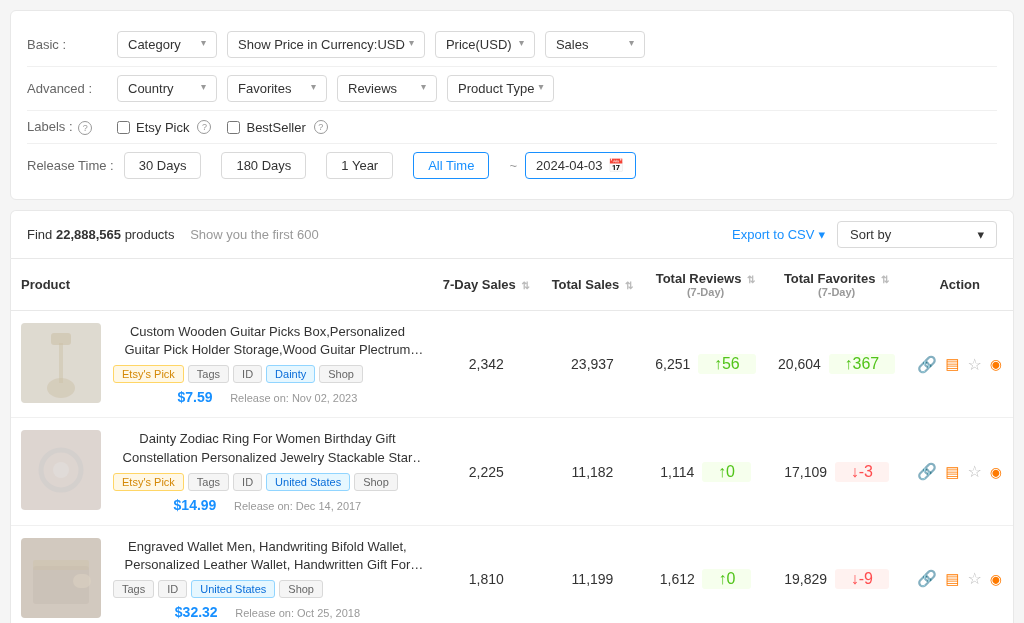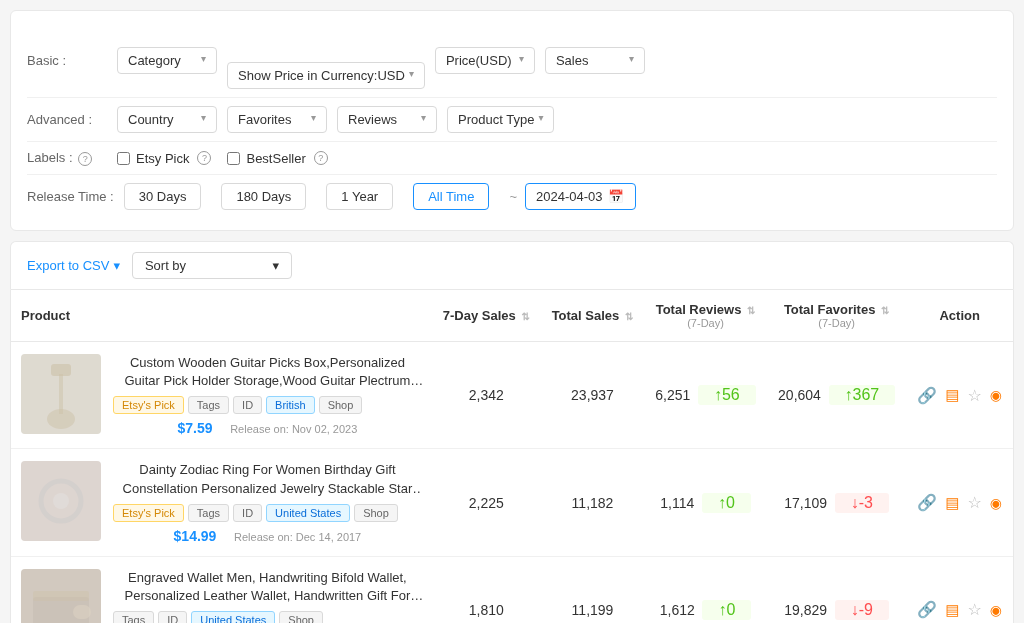--- a/index.html
+++ b/index.html
@@ -150,21 +150,21 @@
       padding: 12px 10px;
       text-align: left;
       font-weight: 600;
       font-size: 13px;
       color: #333;
       background: #fff;
     }
     thead th.center { text-align: center; }
     thead th small {
       display: block;
-      font-weight: 400;
+      font-weight: 700;
       font-size: 11px;
       color: #999;
     }
     .sort-icon { color: #bbb; font-size: 10px; margin-left: 2px; }
 
     tbody tr {
       border-bottom: 1px solid #f0f0f0;
     }
     tbody tr:last-child { border-bottom: none; }
 
@@ -280,21 +280,21 @@
 <body>
 
 <div class="filters-panel">
 
   <div class="filter-row">
     <span class="filter-label">Basic :</span>
     <div class="filter-select">
       <span>Category</span>
       <span class="arrow">▾</span>
     </div>
-    <div class="filter-select" style="min-width:180px;margin-top:31px;">
+    <div class="filter-select" style="min-width:180px;">
       <span>Show Price in Currency:USD</span>
       <span class="arrow">▾</span>
     </div>
     <div class="filter-select">
       <span>Price(USD)</span>
       <span class="arrow">▾</span>
     </div>
     <div class="filter-select">
       <span>Sales</span>
       <span class="arrow">▾</span>
@@ -353,20 +353,26 @@
           <span>2024-04-03</span>
           <span>📅</span>
         </div>
       </div>
     </div>
   </div>
 
 </div>
 
 <div class="results-bar">
+  <div>
+    <span>Find</span>
+    <span style="font-weight:600; color:#333;">22,888,565</span>
+    <span>products</span>
+    <span style="color:#999; margin-left:12px;">Show you the first 600</span>
+  </div>
   <div class="results-actions">
     <div class="export-btn">
       <span>Export to CSV</span>
       <span>▾</span>
     </div>
     <div class="sort-select">
       <span>Sort by</span>
       <span style="margin-left:auto;">▾</span>
     </div>
   </div>
@@ -413,21 +419,21 @@
     <rect x="38" y="20" width="4" height="40" fill="#8B6914" opacity="0.5"></rect>
     <ellipse cx="40" cy="65" rx="14" ry="10" fill="#8B6914" opacity="0.5"></ellipse>
   </svg>
         </div>
         <div class="product-info">
           <div class="product-title">Custom Wooden Guitar Picks Box,Personalized Guitar Pick Holder Storage,Wood Guitar Plectrum Organizer...</div>
           <div class="product-tags">
                   <span class="tag tag-etsy">Etsy's Pick</span>
                   <span class="tag tag-default">Tags</span>
                   <span class="tag tag-default">ID</span>
-                  <span class="tag tag-country">British</span>
+                  <span class="tag tag-country">Dainty</span>
                   <span class="tag tag-default">Shop</span>
                 </div>
           <div>
             <span class="product-price">$7.59</span>
             <span class="product-release">Release on: Nov 02, 2023</span>
           </div>
         </div>
       </div>
     </td>
     <td>

